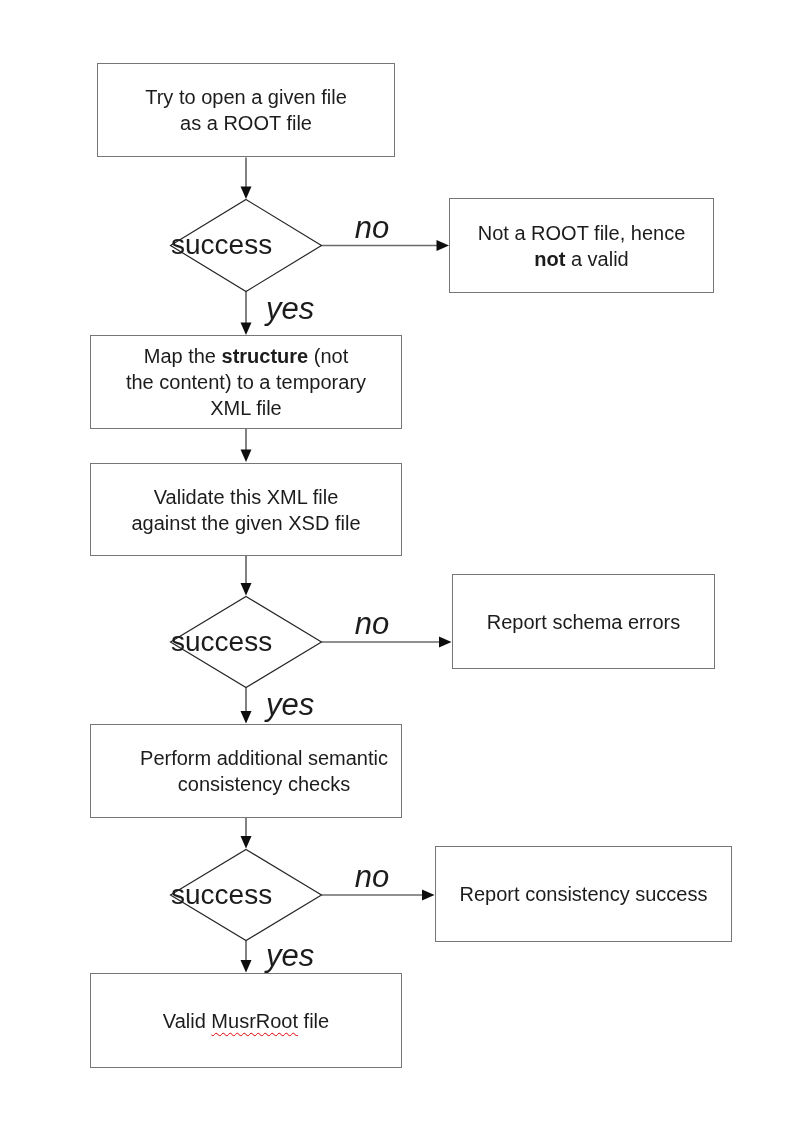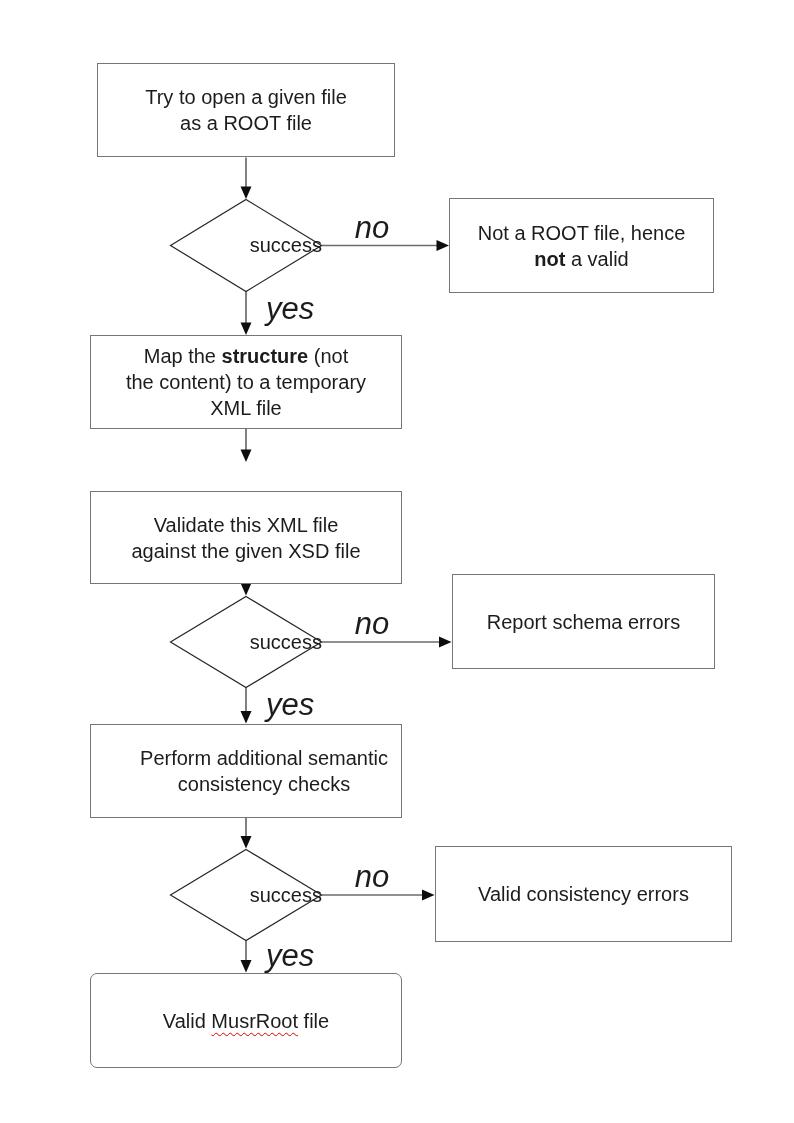--- a/index.html
+++ b/index.html
@@ -30,22 +30,22 @@
   .lbl {
     position: absolute;
     font-size: 31px;
     line-height: 26px;
     white-space: pre;
     font-style: italic;
   }
   .diamond-label {
     position: absolute;
     width: 151px;
-    text-align: right;
-    font-size: 20px;
+    text-align: left;
+    font-size: 28px;
     line-height: 26px;
   }
   .branch-no { width: 52px; text-align: center; }
   .emph { font-weight: bold; }
   .misspelled {
     text-decoration-line: underline;
     text-decoration-style: wavy;
     text-decoration-color: #dd0000;
     text-decoration-thickness: 1px;
     text-underline-offset: 4px;
@@ -97,39 +97,39 @@
     <div class="line">Not a ROOT file, hence</div>
     <div class="line"><span class="emph">not</span><span> a valid</span></div>
   </div>
 
   <div class="node" style="left:90px; top:335px; width:312px; height:94px;text-align:right;">
     <div class="line"><span>Map the </span><span class="emph">structure</span><span> (not</span></div>
     <div class="line">the content) to a temporary</div>
     <div class="line">XML file</div>
   </div>
 
-  <div class="node" style="left:90px; top:463px; width:312px; height:93px;margin-top:28px;">
+  <div class="node" style="left:90px; top:463px; width:312px; height:93px;">
     <div class="line">Validate this XML file</div>
     <div class="line">against the given XSD file</div>
   </div>
 
   <div class="node" style="left:452px; top:574px; width:263px; height:95px;">
     <div class="line">Report schema errors</div>
   </div>
 
   <div class="node" style="left:90px; top:724px; width:312px; height:94px;padding-left:36px;">
     <div class="line">Perform additional semantic</div>
     <div class="line">consistency checks</div>
   </div>
 
   <div class="node" style="left:435px; top:846px; width:297px; height:96px;">
-    <div class="line">Valid consistency errors</div>
+    <div class="line">Report consistency success</div>
   </div>
 
-  <div class="node" style="left:90px; top:973px; width:312px; height:95px;border-radius:7px;">
+  <div class="node" style="left:90px; top:973px; width:312px; height:95px;">
     <div class="line"><span>Valid </span><span class="misspelled">MusrRoot</span><span> file</span></div>
   </div>
 
   <div class="diamond-label" style="left:171px; top:232px;">success</div>
   <div class="diamond-label" style="left:171px; top:629px;">success</div>
   <div class="diamond-label" style="left:171px; top:882px;">success</div>
 
   <div class="lbl branch-no" style="left:346px; top:215px;">no</div>
   <div class="lbl" style="left:266px; top:296px;">yes</div>
 

